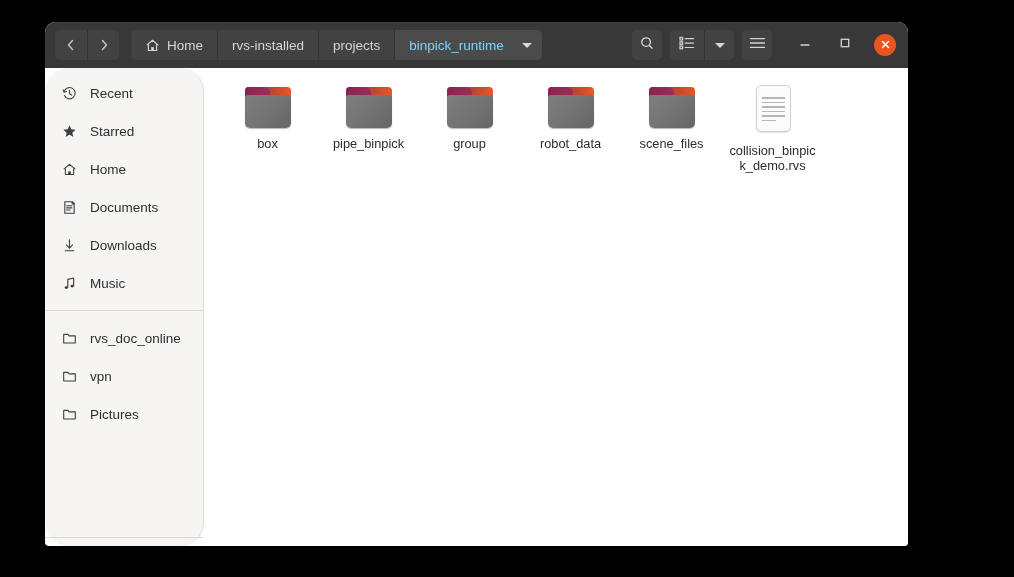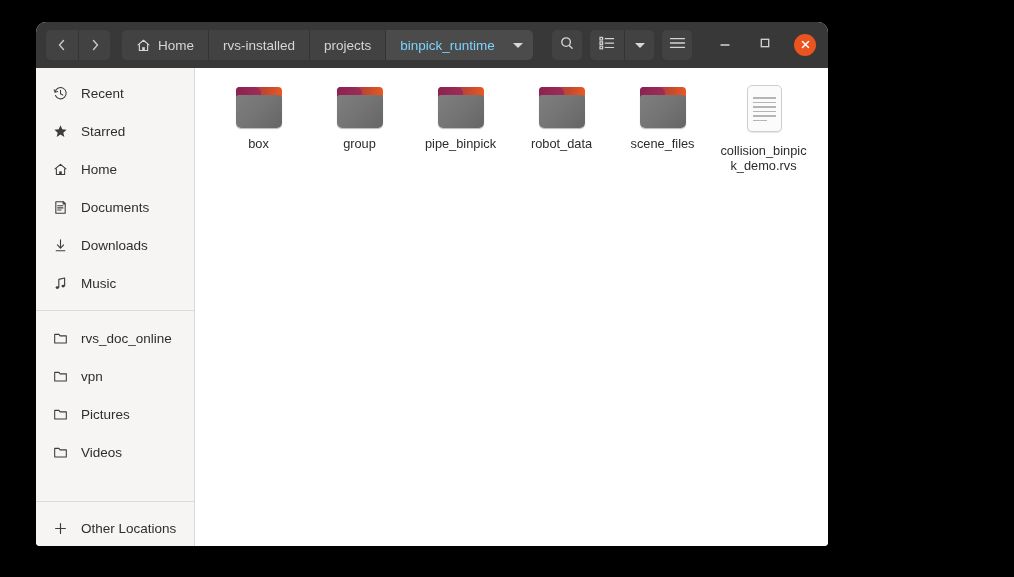--- a/index.html
+++ b/index.html
@@ -6,22 +6,22 @@
   html, body {
     width:1014px; height:577px;
     background:#000;
     font-family:"Liberation Sans", sans-serif;
     overflow:hidden;
   }
 
   
   #window {
     position:absolute;
-    left:36px; top:22px;
-    width:792px; height:524px;
+    left:45px; top:22px;
+    width:863px; height:524px;
     border-radius:10px 10px 4px 4px;
     overflow:hidden;
     background:#ffffff;
     display:flex; flex-direction:column;
   }
 
   
   #headerbar {
     height:46px;
     background:#383838;
@@ -118,21 +118,21 @@
   
   #body { flex:1; display:flex; min-height:0; }
 
   
   #sidebar {
     width:159px;
     background:#f6f5f4;
     border-right:1px solid #dcdad5;
     padding-top:6px;
     flex:0 0 159px;
-    display:flex; flex-direction:column;
+    display:flex; flex-direction:column;border-radius:24px;
   }
   .side-item {
     height:38px;
     display:flex; align-items:center;
     padding-left:16px;
     gap:12px;
     color:#2e2e2e;
     font-size:13.5px;
     white-space:nowrap;
   }
@@ -435,40 +435,23 @@
 
       <div class="side-item">
         <span class="ico">
           <svg width="15" height="15" viewBox="0 0 16 16" fill="none" stroke="currentColor" stroke-width="1.15" stroke-linejoin="round">
             <path d="M1.8 12.8 V3.6 H6.3 L7.6 5.2 H14.2 V12.8 Z"></path>
           </svg>
         </span>
         <span>Pictures</span>
       </div>
 
-      <div class="side-item">
-        <span class="ico">
-          <svg width="15" height="15" viewBox="0 0 16 16" fill="none" stroke="currentColor" stroke-width="1.15" stroke-linejoin="round">
-            <path d="M1.8 12.8 V3.6 H6.3 L7.6 5.2 H14.2 V12.8 Z"></path>
-          </svg>
-        </span>
-        <span>Videos</span>
-      </div>
 
       <div class="side-bottom">
         <div class="side-sep"></div>
-        <div class="side-item" style="height:36px;">
-          <span class="ico">
-            <svg width="15" height="15" viewBox="0 0 16 16" fill="none" stroke="currentColor" stroke-width="1.25" stroke-linecap="round">
-              <line x1="8" y1="2.8" x2="8" y2="13.2"></line>
-              <line x1="2.8" y1="8" x2="13.2" y2="8"></line>
-            </svg>
-          </span>
-          <span>Other Locations</span>
-        </div>
       </div>
     </div>
 
     <div id="files">
       <div class="grid">
 
         <div class="file">
           <div class="folder">
             <div class="back"></div>
               <div class="tabtop"></div>
@@ -476,30 +459,30 @@
           </div>
           <div class="fname">box</div>
         </div>
 
         <div class="file">
           <div class="folder">
             <div class="back"></div>
               <div class="tabtop"></div>
               <div class="front"></div>
           </div>
-          <div class="fname">group</div>
+          <div class="fname">pipe_binpick</div>
         </div>
 
         <div class="file">
           <div class="folder">
             <div class="back"></div>
               <div class="tabtop"></div>
               <div class="front"></div>
           </div>
-          <div class="fname">pipe_binpick</div>
+          <div class="fname">group</div>
         </div>
 
         <div class="file">
           <div class="folder">
             <div class="back"></div>
               <div class="tabtop"></div>
               <div class="front"></div>
           </div>
           <div class="fname">robot_data</div>
         </div>

